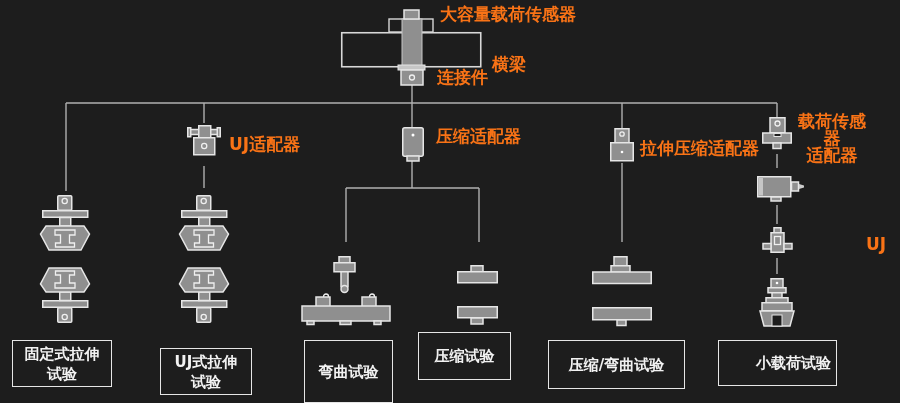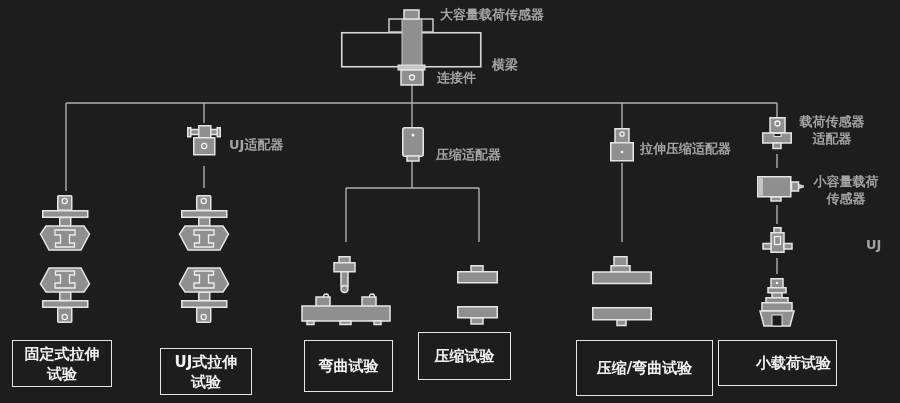--- a/index.html
+++ b/index.html
@@ -2,22 +2,22 @@
 <html><head>
 <meta charset="utf-8">
 <style>
   html,body{margin:0;padding:0;background:#1d1d1d;}
   #stage{
     position:relative;width:900px;height:403px;background:#1d1d1d;overflow:hidden;
     font-family:"DejaVu Sans",sans-serif;color:#f2f2f2;
   }
   .abs{position:absolute;}
   .lbl{
-    position:absolute;font-size:13px;font-weight:600;line-height:17px;
-    color:#a3a3a3;white-space:nowrap;
+    position:absolute;font-size:17px;font-weight:600;line-height:17px;
+    color:#f97316;white-space:nowrap;
   }
   .lbl.center{text-align:center;white-space:normal;}
   .testbox{
     position:absolute;border:1.5px solid #e6e6e6;box-sizing:border-box;
     display:flex;flex-direction:column;align-items:center;justify-content:center;
     font-size:15px;font-weight:600;line-height:20px;text-align:center;color:#f2f2f2;
     background:transparent;
   }
   svg.icon{position:absolute;overflow:visible;}
   svg.icon .f{fill:#8f8f8f;stroke:#e6e6e6;stroke-width:1.5;}
@@ -72,21 +72,21 @@
     <rect x="6.75" y="13.75" width="21" height="17" class="f"></rect>
     <circle cx="17.2" cy="22" r="2.6" class="o"></circle>
   </svg>
   <div class="lbl" style="left:229px;top:136px;">UJ适配器</div>
 
   <svg class="icon" style="left:402px;top:127px;" width="22" height="35" viewBox="0 0 22 35">
     <rect x="0.75" y="0.75" width="20.5" height="28.5" rx="2" class="f"></rect>
     <circle cx="11" cy="8" r="1.5" fill="#ffffff"></circle>
     <rect x="5" y="29" width="12" height="5" class="f"></rect>
   </svg>
-  <div class="lbl" style="left:436px;top:146px;">压缩适配器</div>
+  <div class="lbl" style="left:436px;top:128px;">压缩适配器</div>
 
   <svg class="icon" style="left:610px;top:128px;" width="24" height="34" viewBox="0 0 24 34">
     <rect x="5" y="0.75" width="14" height="14" class="f"></rect>
     <circle cx="12" cy="6" r="2.2" class="o"></circle>
     <rect x="0.75" y="14.75" width="22.5" height="18" class="f"></rect>
     <circle cx="12" cy="24" r="1.3" fill="#ffffff"></circle>
   </svg>
   <div class="lbl" style="left:640px;top:140px;">拉伸压缩适配器</div>
 
   <svg class="icon" style="left:762px;top:117px;" width="30" height="33" viewBox="0 0 30 33">
@@ -101,24 +101,20 @@
     <div>适配器</div>
   </div>
 
   <svg class="icon" style="left:757px;top:176px;" width="48" height="26" viewBox="0 0 48 26">
     <rect x="0.75" y="0.75" width="33" height="20" class="f"></rect>
     <rect x="2" y="2" width="4" height="17.5" fill="#c6c6c6" stroke="none"></rect>
     <rect x="14" y="21" width="10" height="4" class="f"></rect>
     <rect x="34.5" y="6" width="7" height="9" class="f"></rect>
     <polygon points="42,8 47,9.5 47,11.5 42,13" fill="#cccccc"></polygon>
   </svg>
-  <div class="lbl center" style="left:804px;top:173px;width:84px;">
-    <div>小容量载荷</div>
-    <div>传感器</div>
-  </div>
 
   <svg class="icon" style="left:762px;top:227px;" width="31" height="30" viewBox="0 0 31 30">
     <rect x="12" y="0.75" width="7" height="5" class="f"></rect>
     <rect x="9" y="5.75" width="13" height="19.5" class="f"></rect>
     <rect x="12.5" y="9.5" width="6" height="8" class="o"></rect>
     <rect x="1" y="16.5" width="8" height="5.5" class="f"></rect>
     <rect x="22" y="16.5" width="8" height="5.5" class="f"></rect>
   </svg>
   <div class="lbl" style="left:849px;top:236px;margin-left:17px;">UJ</div>
 
@@ -204,26 +200,26 @@
   </svg>
 
   <div class="testbox" style="left:12px;top:340px;width:100px;height:47px;">
     <div>固定式拉伸</div>
     <div>试验</div>
   </div>
   <div class="testbox" style="left:160px;top:340px;width:92px;height:47px;margin-top:8px;">
     <div>UJ式拉伸</div>
     <div>试验</div>
   </div>
-  <div class="testbox" style="left:304px;top:340px;width:89px;height:52px;">
+  <div class="testbox" style="left:304px;top:340px;width:89px;height:63px;">
     <div>弯曲试验</div>
   </div>
   <div class="testbox" style="left:418px;top:332px;width:93px;height:48px;">
     <div>压缩试验</div>
   </div>
-  <div class="testbox" style="left:576px;top:340px;width:137px;height:56px;">
+  <div class="testbox" style="left:548px;top:340px;width:137px;height:49px;">
     <div>压缩/弯曲试验</div>
   </div>
   <div class="testbox" style="left:718px;top:340px;width:119px;height:46px;padding-left:32px;">
     <div>小载荷试验</div>
   </div>
 
 </div>
 
 </body></html>

